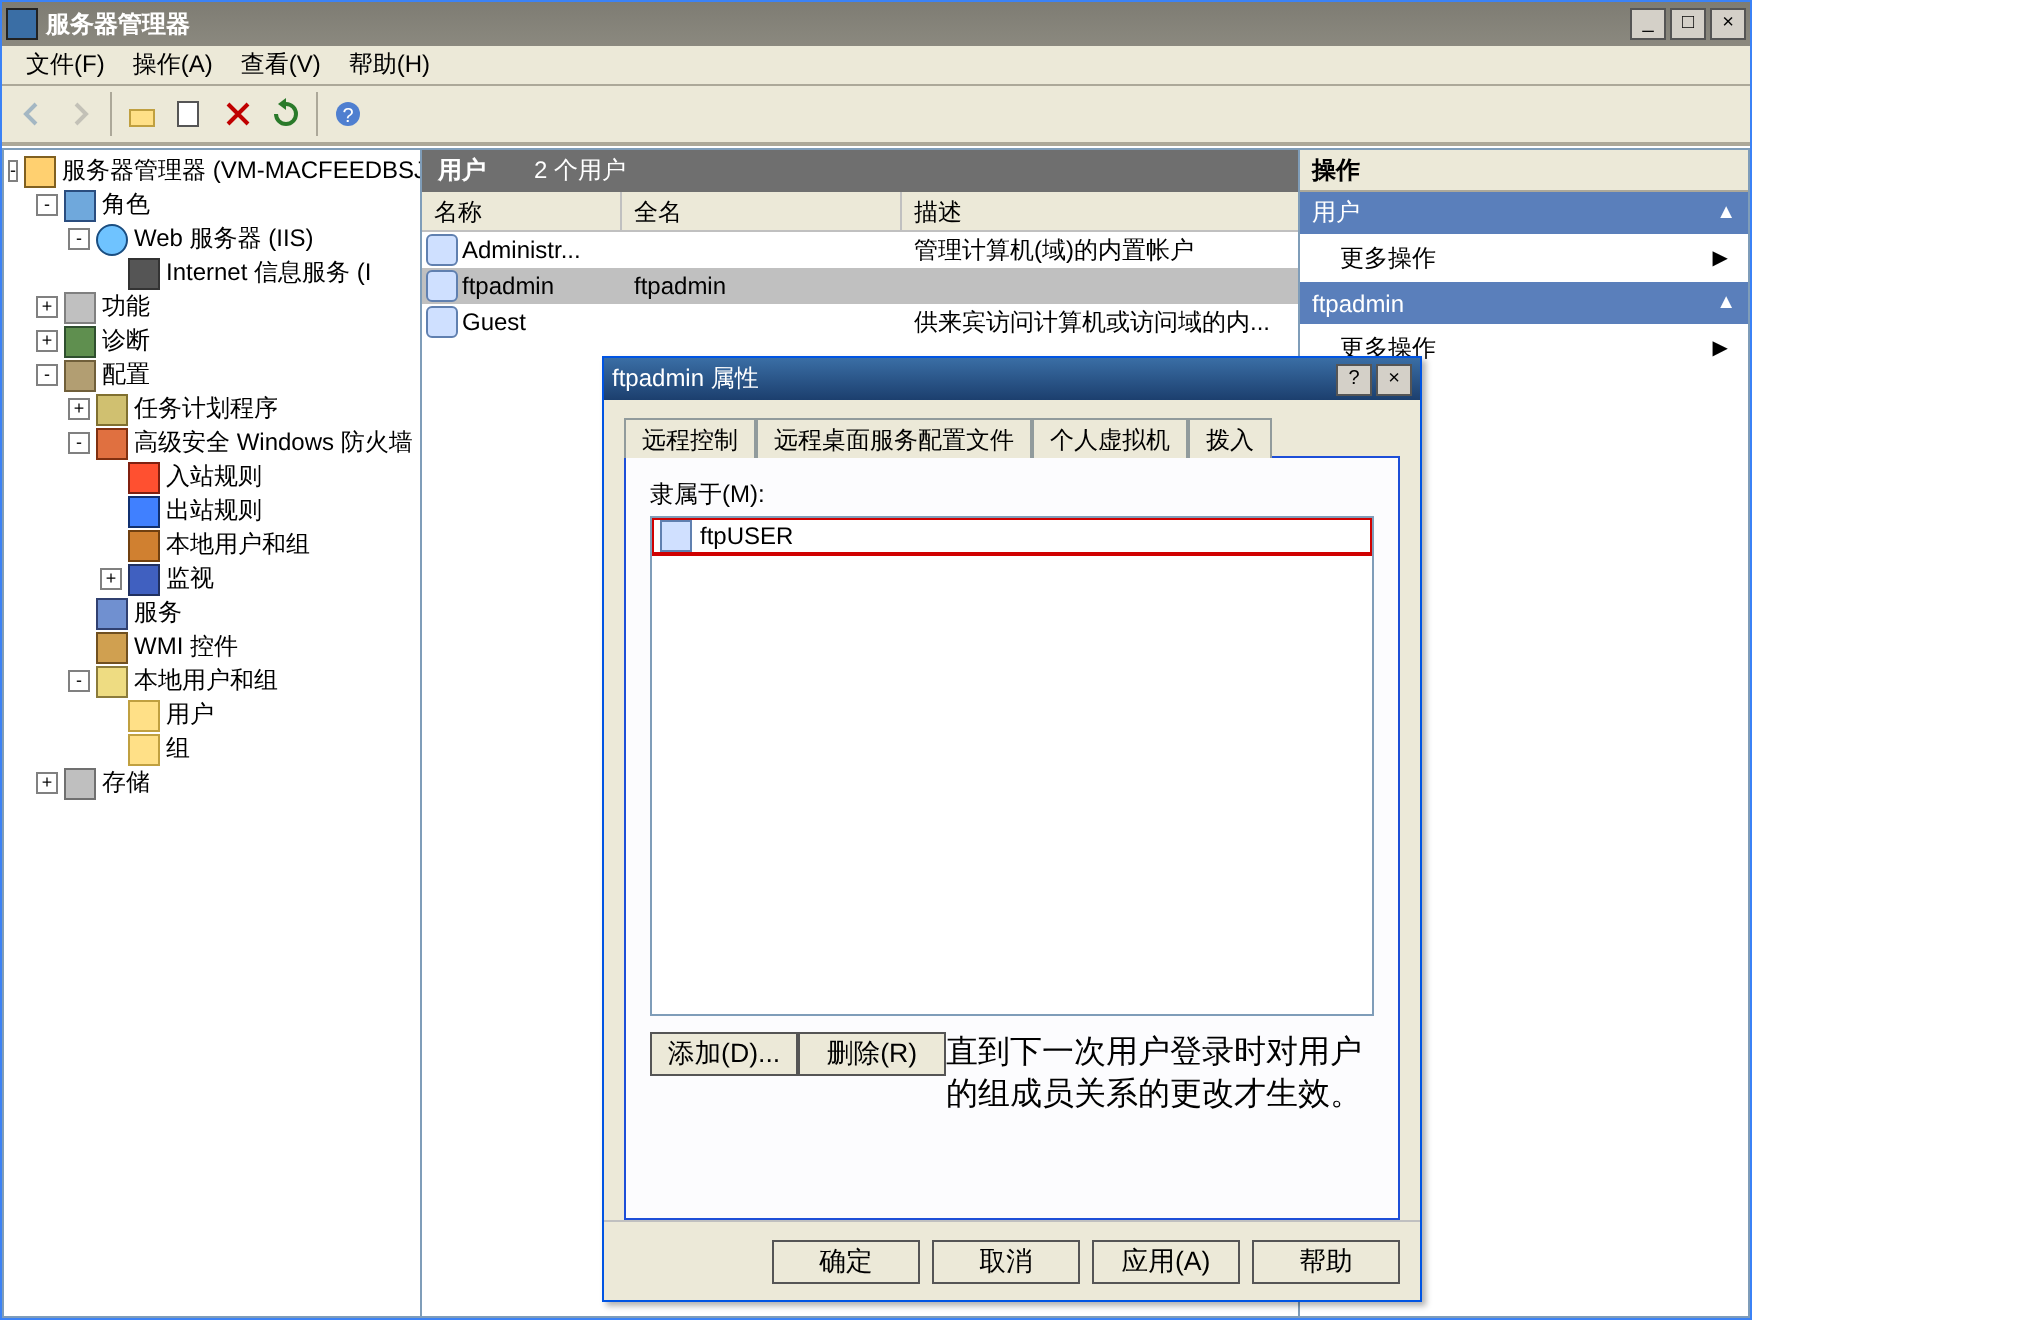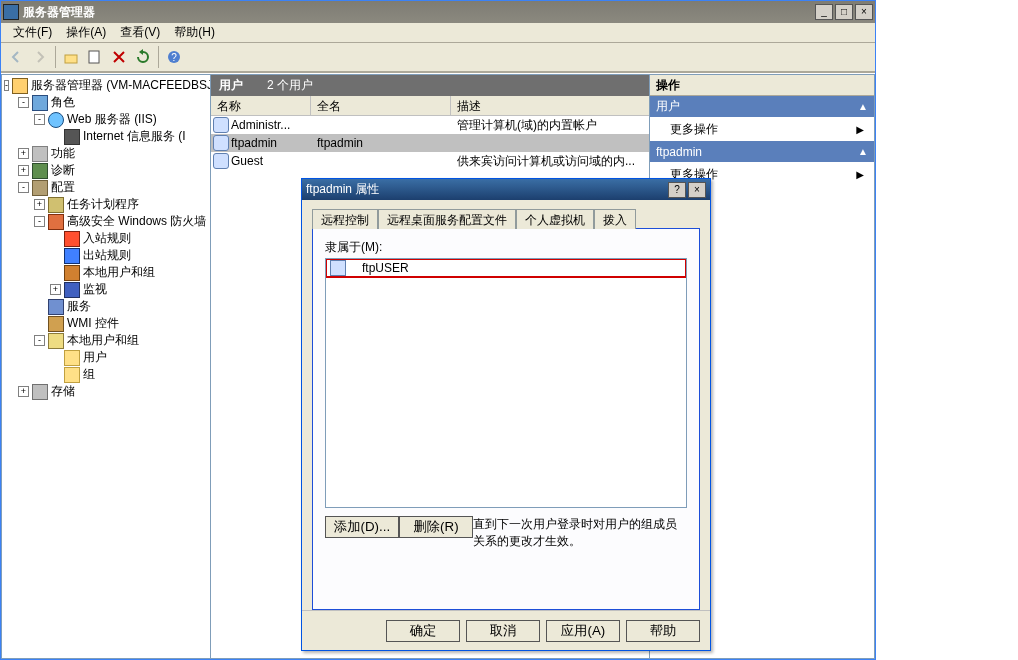--- a/index.html
+++ b/index.html
@@ -89,26 +89,26 @@
   .dlg-title-left { display:flex; align-items:center; gap:4px; }
   .dlg-tb-btn { width:18px; height:16px; background:#d4d0c8; border:1px solid #555; margin-left:2px; font-size:10px; line-height:13px; text-align:center; color:#000; }
   .dlg-body { flex:1; padding:8px 10px 0 10px; display:flex; flex-direction:column; }
   .tabs { display:flex; flex-wrap:wrap; }
   .tabs .row { display:flex; gap:0; }
   .tab { background:#ece9d8; border:1px solid #919b9c; border-bottom:none; padding:2px 8px; height:20px; font-size:12px; position:relative; top:1px; }
   .tab.active { background:#fcfcfe; z-index:2; }
   .tab-pane { flex:1; border:1px solid #1d4ed8; background:#fcfcfe; padding:10px 12px; display:flex; flex-direction:column; }
   .grp-label { margin-bottom:2px; }
   .listbx { flex:1; max-height:250px; border:1px solid #7f9db9; background:#fff; overflow:auto; }
-  .lst-item { display:flex; align-items:center; gap:16px; padding:1px 4px;text-align:right; }
+  .lst-item { display:flex; align-items:center; gap:4px; padding:1px 4px;text-align:right; }
   .lst-item .gicon { width:16px; height:16px; background:#d0e0ff; border:1px solid #6080b0; }
   .hint-row { display:flex; align-items:flex-start; margin-top:8px; }
   .btn { min-width:74px; height:22px; background:#ece9d8; border:1px solid #555; padding:0 6px; }
   .btn:disabled { color:#000000; }
-  .hint { flex:1; font-size:12px; }
+  .hint { flex:1; font-size:16px; }
   .dlg-footer { height:40px; display:flex; align-items:center; justify-content:flex-end; gap:6px; padding:16px 10px; border-top:1px solid #c0c0c0; }
 
   .highlight { outline:2px solid #d00000; outline-offset:-1px; }
 </style>
 </head>
 <body>
 
 <div class="app-window">
 
   <div class="titlebar">

